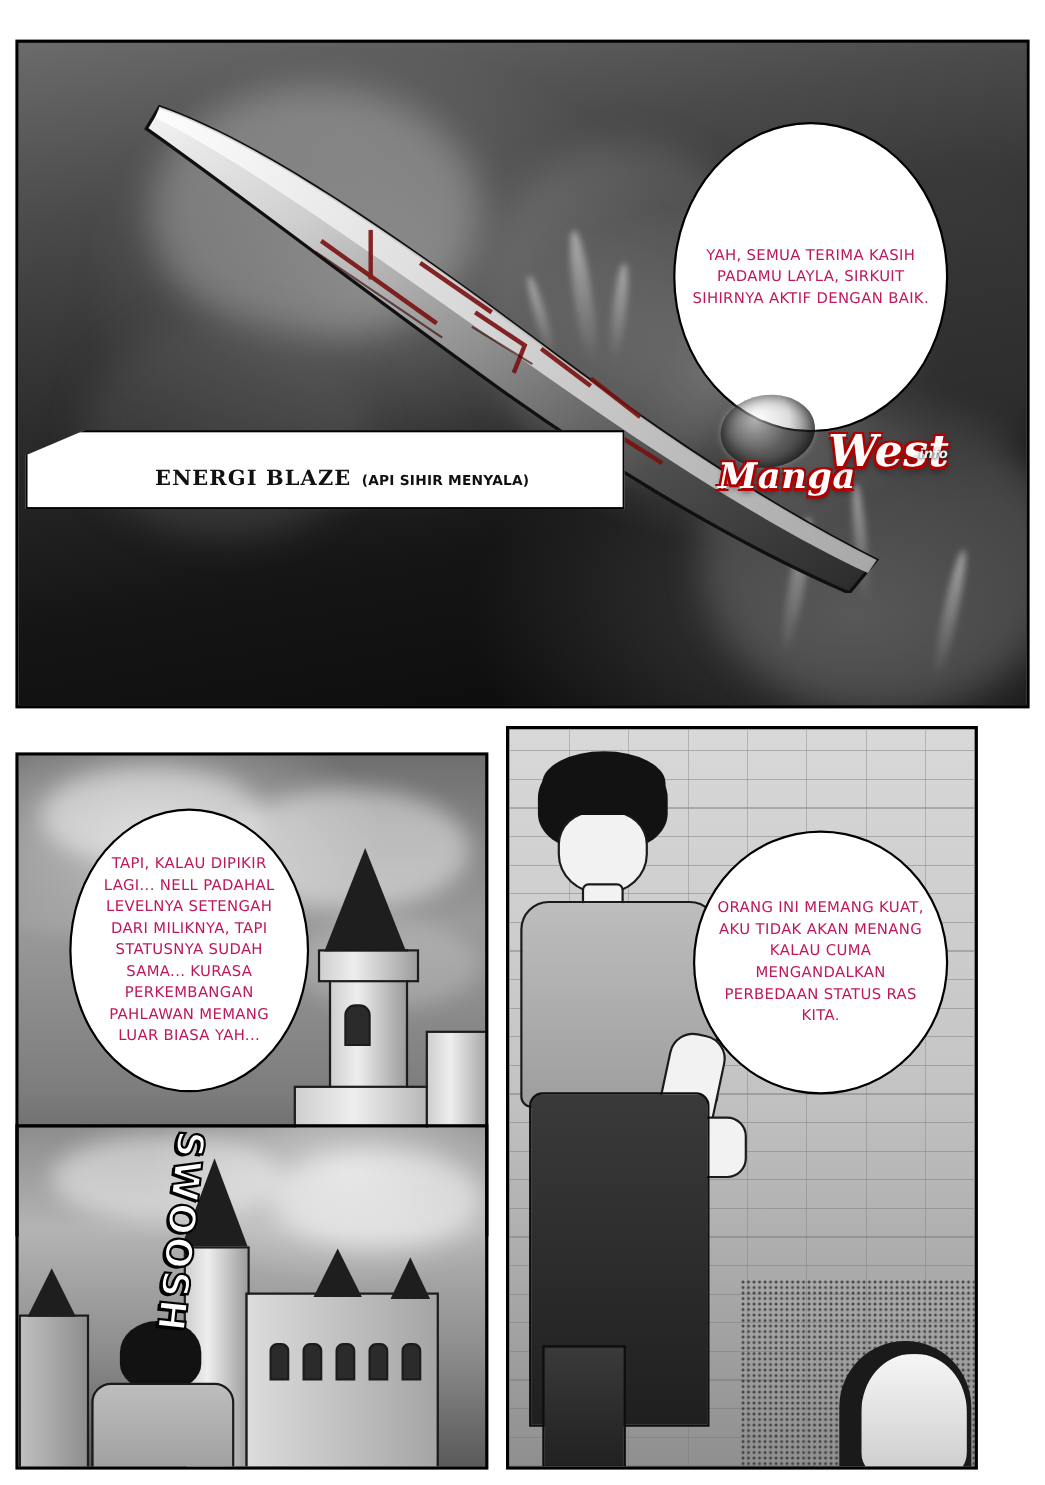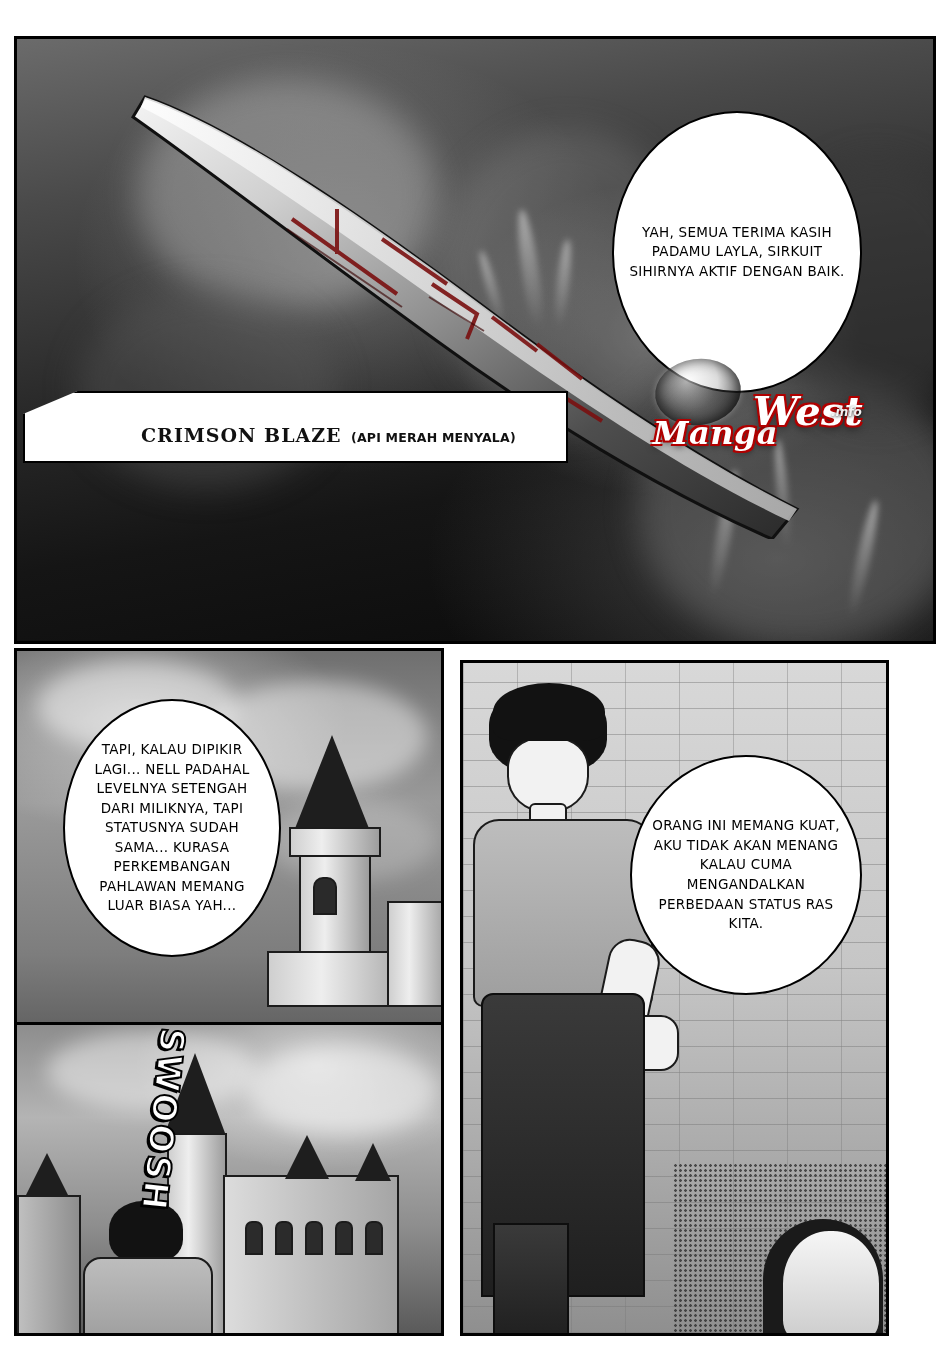--- a/index.html
+++ b/index.html
@@ -84,21 +84,21 @@
     text-align: center;
     box-sizing: border-box;
   }
   .balloon p {
     margin: 0;
     padding: 0 14px;
     font-family: "DejaVu Sans", sans-serif;
     font-size: 13.5px;
     line-height: 1.45;
     letter-spacing: 0.3px;
-    color: #000000;
+    color: #be185d;
     text-transform: uppercase;
   }
 
   #balloon-top {
     left: 595px; top: 72px;
     width: 250px; height: 282px;
   }
 
   
   #caption-title-box {
@@ -205,21 +205,21 @@
     width: 86px; height: 66px;
     border-radius: 50%;
     background:
       radial-gradient(circle at 38% 32%, rgba(255,255,255,0.55), rgba(120,120,120,0.25) 45%, rgba(20,20,20,0.85) 100%);
     box-shadow: 0 0 14px rgba(0,0,0,0.7) inset, 0 0 6px rgba(255,255,255,0.3);
     transform: rotate(-8deg);
   }
 
   
   #panel-tower {
-    left: 14px; top: 648px;
+    left: 14px; top: 684px;
     width: 430px; height: 440px;
     background:
       radial-gradient(ellipse 300px 160px at 120px 70px, rgba(255,255,255,0.5), rgba(255,255,255,0) 70%),
       linear-gradient(180deg, #6f6f6f 0%, #9a9a9a 35%, #7d7d7d 70%, #4f4f4f 100%);
   }
   .cloud {
     position: absolute;
     border-radius: 50%;
     background: rgba(255,255,255,0.45);
     filter: blur(10px);
@@ -368,22 +368,22 @@
 
     <div id="watermark">
       <div class="wm-orb"></div>
       <div class="wm-west">Manga</div>
       <div class="wm-manga">West</div>
       <div class="wm-info">.info</div>
     </div>
 
     <div id="caption-title-box">
       <div id="caption-title-inner">
-        <span class="caption-main">CRIMSON BLAZE</span>
-        <span class="caption-sub">(API MERAH MENYALA)</span>
+        <span class="caption-main">ENERGI BLAZE</span>
+        <span class="caption-sub">(API SIHIR MENYALA)</span>
       </div>
     </div>
 
   </div>
 
   <div class="panel" id="panel-tower">
     <div class="cloud" style="left:20px;  top:10px;  width:200px; height:90px;"></div>
     <div class="cloud" style="left:190px; top:30px;  width:220px; height:110px;"></div>
     <div class="cloud" style="left:60px;  top:120px; width:180px; height:70px; opacity:0.5;"></div>
     <div class="cloud" style="left:250px; top:150px; width:170px; height:80px; opacity:0.45;"></div>

